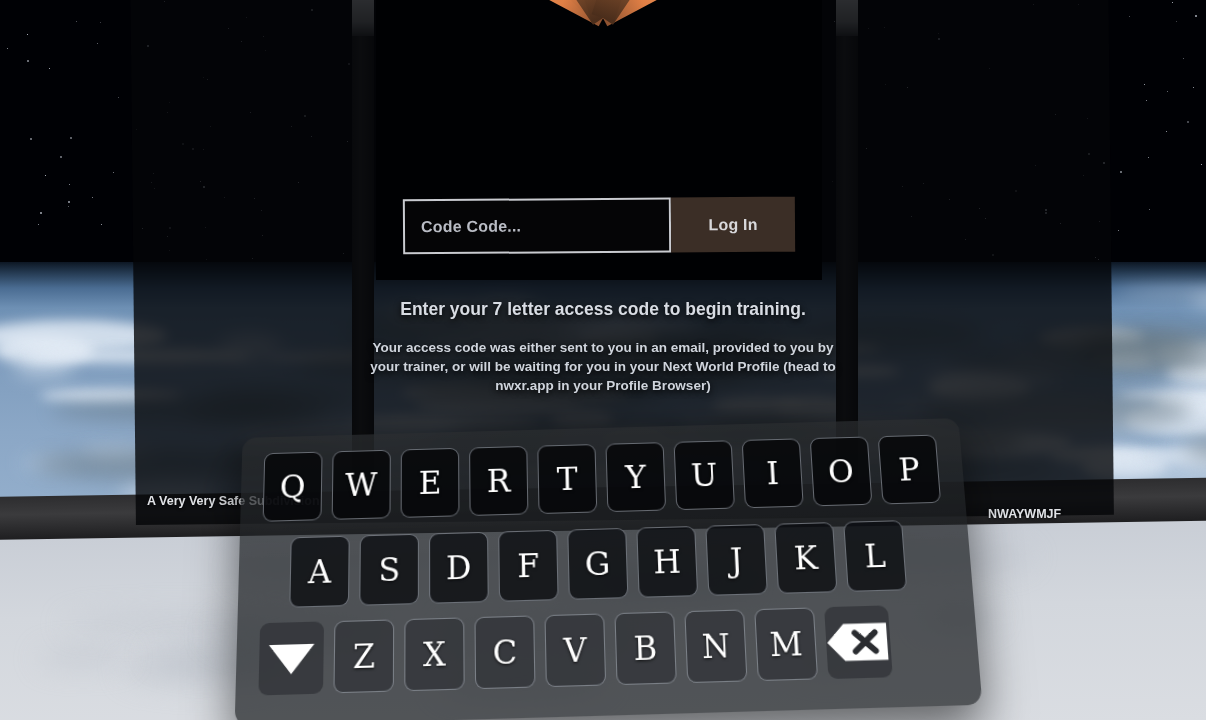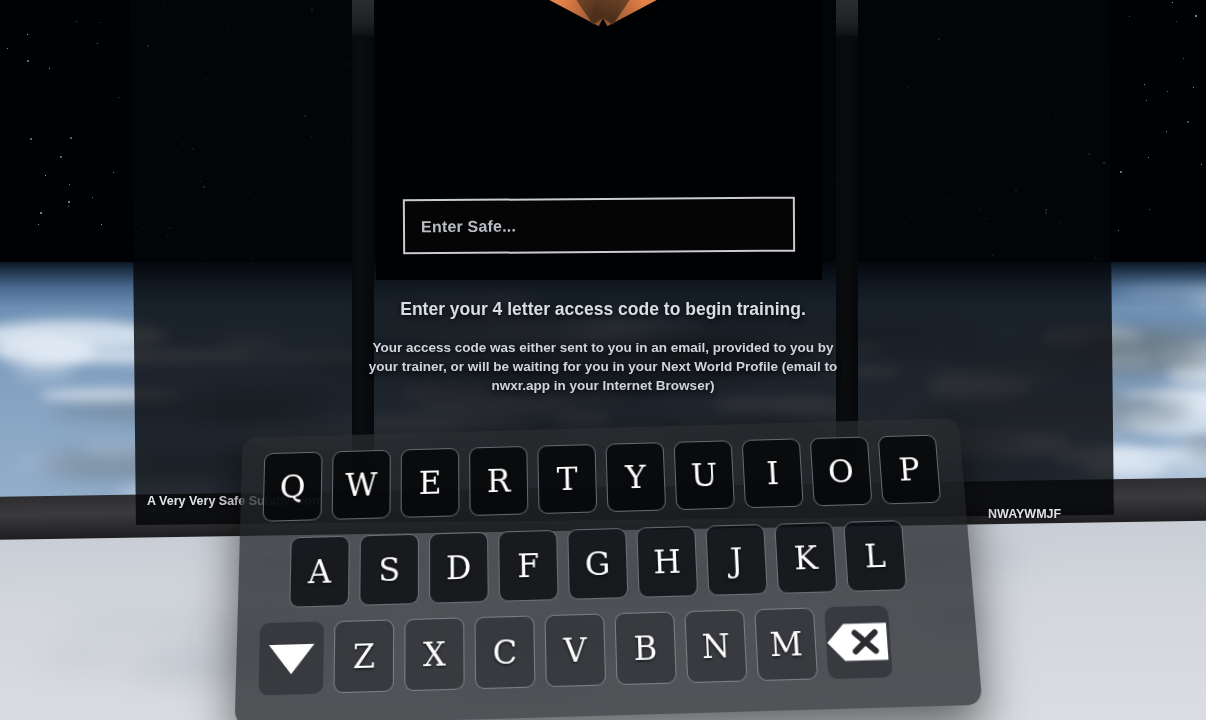--- a/index.html
+++ b/index.html
@@ -435,26 +435,27 @@
       <div class="ray" style="height: 106.84px; transform: translateX(-50%) rotate(62deg);"></div>
       <div class="ray dark" style="height: 92px; width: 24px; transform: translateX(-50%) rotate(-34deg);"></div>
       <div class="ray dark" style="height: 92px; width: 24px; transform: translateX(-50%) rotate(34deg);"></div>
       <div class="ray dark" style="height: 92px; width: 24px; transform: translateX(-50%) rotate(-18deg);"></div>
       <div class="ray dark" style="height: 92px; width: 24px; transform: translateX(-50%) rotate(18deg);"></div>
     </div>
 
 
   <div class="loginrow">
     <div class="codefield">
-      <span class="ph">Enter Safe...</span>
+      <span class="ph">Code Code...</span>
     </div>
+    <div class="loginbtn">Log In</div>
   </div>
 
-  <div class="lead">Enter your 4 letter access code to begin training.</div>
-  <div class="sub">Your access code was either sent to you in an email, provided to you by your trainer, or will be waiting for you in your Next World Profile (email to nwxr.app in your Internet Browser)</div>
+  <div class="lead">Enter your 7 letter access code to begin training.</div>
+  <div class="sub">Your access code was either sent to you in an email, provided to you by your trainer, or will be waiting for you in your Next World Profile (head to nwxr.app in your Profile Browser)</div>
 
   <div class="cornerlabel cl-left">A Very Very Safe Subdivision</div>
   <div class="cornerlabel cl-right">NWAYWMJF</div>
 
   <div class="kb">
     <div class="kbglow"></div>
     <div class="kbrow r1" id="kb-r1">
         <div class="key">Q</div>
         <div class="key">W</div>
         <div class="key">E</div>

